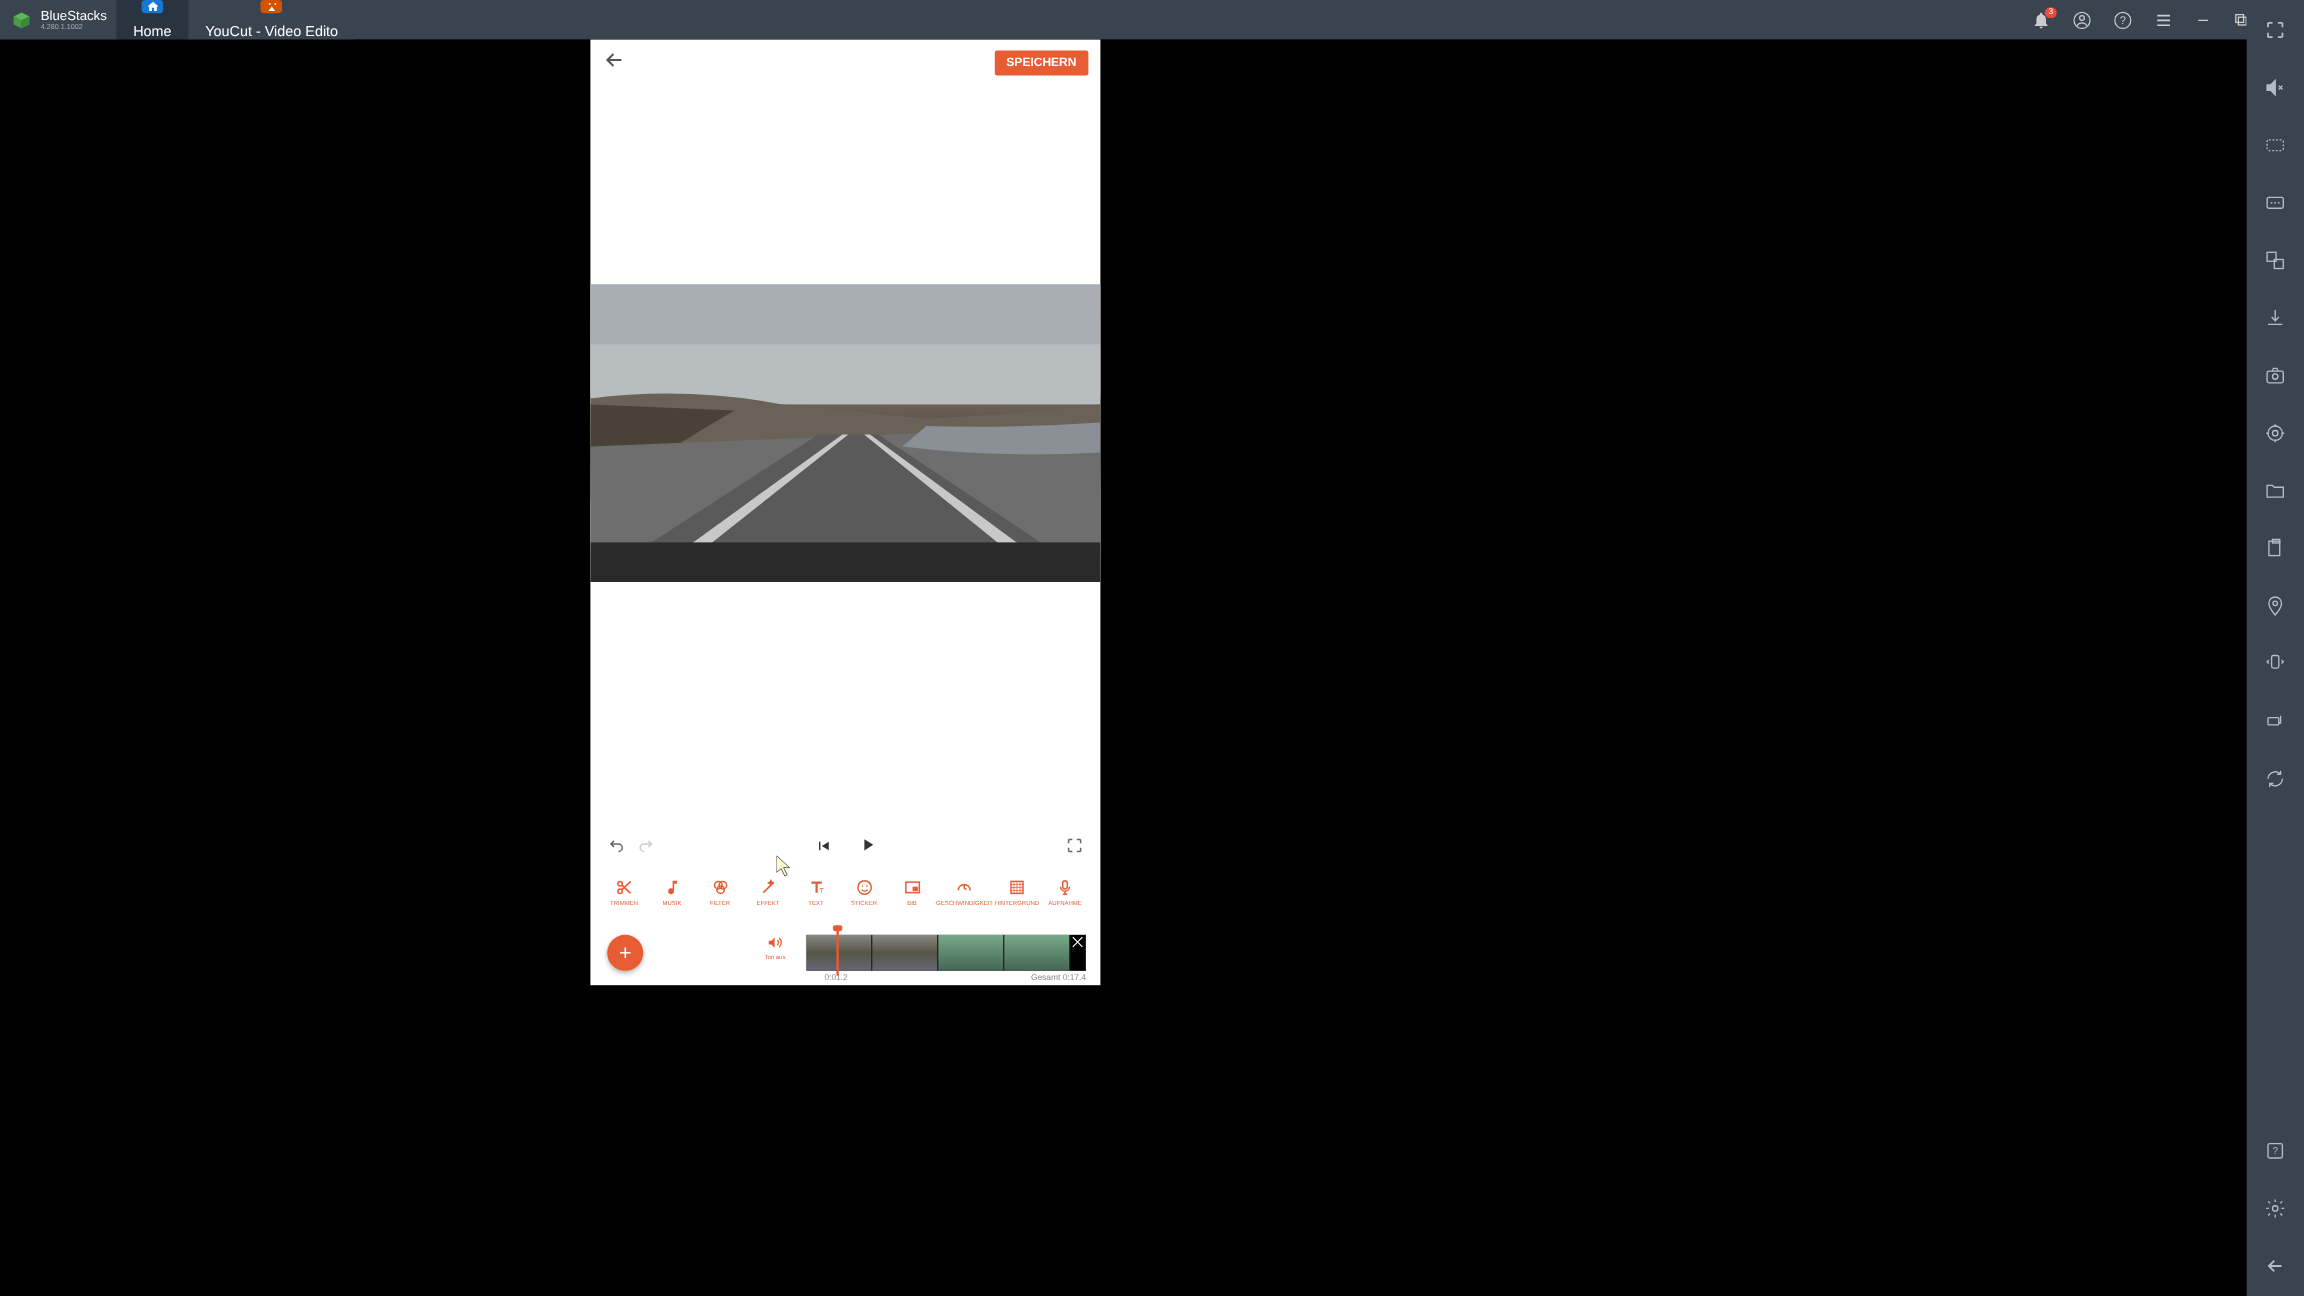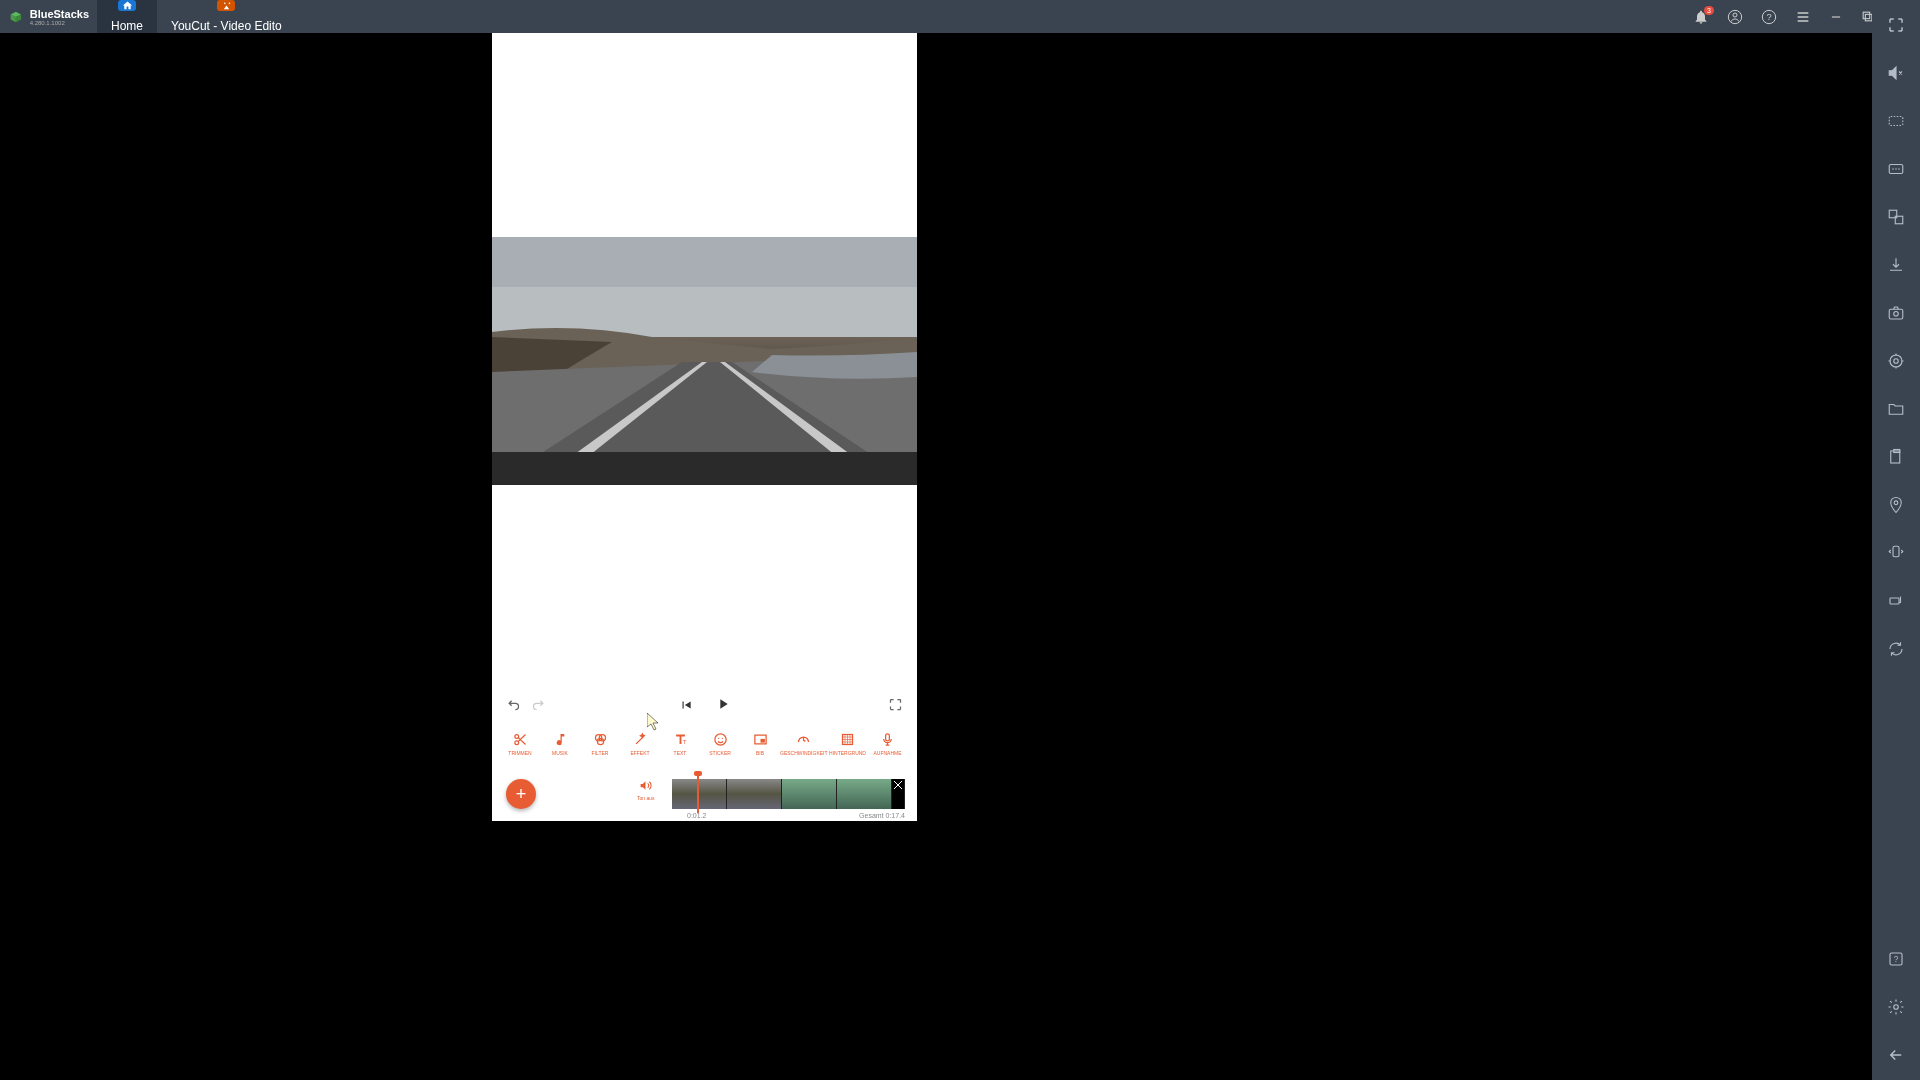--- a/index.html
+++ b/index.html
@@ -2,21 +2,21 @@
 <html><head>
 <meta charset="utf-8">
 <style>
   * { box-sizing: border-box; margin: 0; padding: 0; font-family: Arial, sans-serif; }
   body { width: 1920px; height: 1080px; background: #000; overflow: hidden; position: relative; }
   
   .top-bar { position: absolute; top: 0; left: 0; right: 0; height: 33px; background: #3a4450; display: flex; align-items: center; }
   .logo-area { background: #3a4450; height: 33px; display: flex; align-items: center; padding: 0 8px; gap: 6px; width: 97px; }
   .bs-logo { width: 20px; height: 20px; }
   .bs-text { display: flex; flex-direction: column; }
-  .bs-name { color: #fff; font-size: 11px; font-weight: bold; }
+  .bs-name { color: #fff; font-size: 11px; font-weight: normal; }
   .bs-ver { color: #aaa; font-size: 6px; }
   
   .tabs { display: flex; height: 33px; }
   .tab { display: flex; align-items: center; gap: 8px; padding: 0 14px; height: 33px; background: #2a3340; color: #fff; font-size: 12px; cursor: pointer; flex-direction: column; }
   .tab.active { background: #3a4450; }
   .tab-icon { width: 18px; height: 18px; background: #1976d2; border-radius: 3px; display: flex; align-items: center; justify-content: center; }
   .tab-icon.youcut { background: #d35400; }
   
   .window-controls { margin-left: auto; display: flex; align-items: center; gap: 18px; padding-right: 14px; }
   .win-ctrl { color: #ccc; cursor: pointer; font-size: 15px; display: flex; align-items: center; position: relative; }
@@ -243,20 +243,28 @@
     </div>
   <div class="side-btn" style="margin-bottom:14px">
       <svg width="18" height="18" viewBox="0 0 24 24">
         <path stroke="currentColor" stroke-width="2" fill="none" d="M19 12H5m6-6l-6 6 6 6"></path>
       </svg>
     </div>
 </div>
 
 <div class="main-area">
   <div class="app-window">
+    <div class="app-header">
+      <div class="back-arrow">
+        <svg width="20" height="20" viewBox="0 0 24 24">
+            <path stroke="currentColor" stroke-width="2" fill="none" d="M19 12H5m6-6l-6 6 6 6"></path>
+          </svg>
+      </div>
+      <button class="save-btn">SPEICHERN</button>
+    </div>
 
     <div class="video-preview">
       <svg class="road-svg" viewBox="0 0 425 248" preserveAspectRatio="none">
         <rect width="425" height="95" fill="#a8aeb3"></rect>
         <rect y="50" width="425" height="50" fill="#b8bdbf"></rect>
         <path d="M0 95 Q 80 85 160 100 L 280 112 Q 360 108 425 100 L 425 130 L 0 140 Z" fill="#6a6256"></path>
         <path d="M0 100 L 120 105 Q 60 140 0 180 Z" fill="#4a4236"></path>
         <path d="M0 135 L 425 118 L 425 248 L 0 248 Z" fill="#6e6e6e"></path>
         <path d="M190 125 L 240 125 L 425 248 L 0 248 Z" fill="#5a5a5a"></path>
         <path d="M210 125 L 215 125 L 60 248 L 40 248 Z" fill="#c8c8c8"></path>

